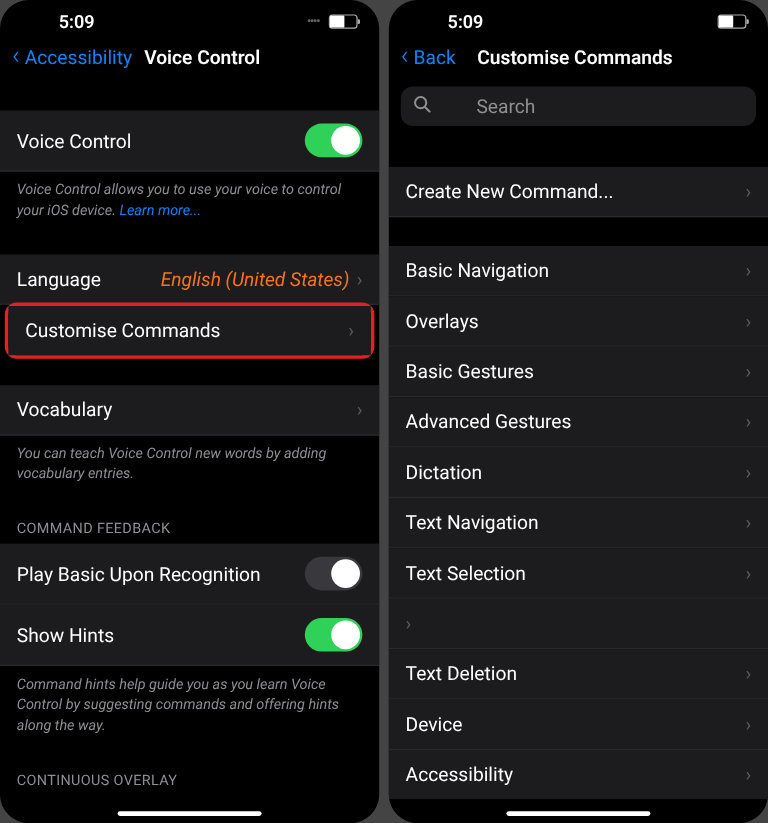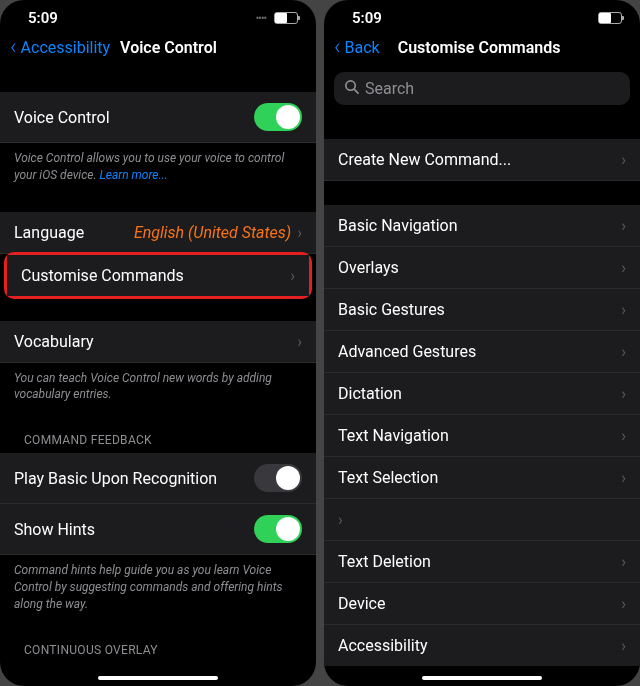--- a/index.html
+++ b/index.html
@@ -1,56 +1,56 @@
 <!DOCTYPE html>
 <html><head>
 <meta charset="utf-8">
 <style>
   * { box-sizing: border-box; margin: 0; padding: 0; font-family: -apple-system, BlinkMacSystemFont, "Segoe UI", Roboto, Helvetica, Arial, sans-serif; }
   body { background: #444; width: 640px; height: 686px; display: flex; gap: 8px; padding: 0; }
   .phone { background: #000; height: 686px; border-radius: 24px; overflow: hidden; position: relative; display: flex; flex-direction: column; flex: 1; }
-  .statusbar { display: flex; justify-content: space-between; align-items: center; padding: 8px 18px 2px 28px; font-size: 15px; font-weight: 600; color: #fff; height: 30px; }
+  .statusbar { display: flex; justify-content: space-between; align-items: center; padding: 8px 18px 2px 28px; font-size: 15px; font-weight: 600; color: #fff; height: 30px; margin-left: 21px; }
   .sb-right { display: flex; align-items: center; gap: 4px; }
   .battery { width: 24px; height: 12px; border: 1.5px solid #aaa; border-radius: 3px; position: relative; }
   .battery::after { content: ''; position: absolute; right: -3px; top: 3px; width: 2px; height: 4px; background: #aaa; border-radius: 0 1px 1px 0; }
   .battery-fill { background: #fff; height: 100%; width: 55%; border-radius: 1px; }
   .dots { color: #666; font-size: 10px; letter-spacing: -1px; margin-right: 4px; }
 
   .navbar { display: flex; align-items: center; padding: 6px 10px 10px 10px; gap: 4px; }
   .back-chevron { color: #0a84ff; font-size: 22px; font-weight: 300; line-height: 1; }
   .back-label { color: #0a84ff; font-size: 16px; }
   .title { color: #fff; font-size: 16px; font-weight: 600; margin-left: 6px; }
   .title-center { flex: 1; text-align: left; padding-left: 8px; }
   .row { background: #1c1c1e; border-bottom: 1px solid #2a2a2c; display: flex; align-items: center; padding: 11px 14px; font-size: 16px; color: #fff; }
   .row:last-child { border-bottom: none; }
   .row .label { flex: 1; }
   .row .value { color: #f97316; margin-right: 6px; font-style: italic; }
   .chevron-r { color: #5a5a5e; font-size: 16px; }
 
   .footer-text { font-size: 12px; color: #8e8e93; padding: 7px 14px 14px 14px; line-height: 1.4; font-style: italic; }
   .footer-text .link { color: #0a84ff; }
 
-  .header-text { font-size: 12px; color: #8e8e93; padding: 16px 14px 6px 24px; text-transform: uppercase; letter-spacing: 0.3px; }
+  .header-text { font-size: 12px; color: #8e8e93; padding: 16px 14px 6px 14px; text-transform: uppercase; letter-spacing: 0.3px; }
 
   .gap { height: 24px; }
   .gap-sm { height: 14px; }
 
   .toggle { width: 48px; height: 28px; border-radius: 14px; position: relative; flex-shrink: 0; }
   .toggle-on { background: #30d158; }
   .toggle-off { background: #39393d; }
   .knob { position: absolute; width: 24px; height: 24px; background: #fff; border-radius: 50%; top: 2px; }
   .toggle-on .knob { right: 2px; }
   .toggle-off .knob { right: 2px; }
 
   .highlight { border: 3px solid #e62020; border-radius: 10px; margin: -2px 4px; position: relative; z-index: 2; }
   .highlight .row { border-bottom: none; }
 
   .searchbar { margin: 4px 10px 10px 10px; background: #1c1c1e; border-radius: 10px; display: flex; align-items: center; padding: 7px 10px; gap: 6px; }
   .search-icon { color: #8e8e93; }
-  .search-input { background: transparent; border: none; outline: none; color: #fff; font-size: 16px; flex: 1; }
+  .search-input { background: transparent; border: none; outline: none; color: #fff; font-size: 16px; flex: 1; margin-left: 32px; }
   .search-input::placeholder { color: #8e8e93; }
 
   .home-indicator { position: absolute; bottom: 6px; left: 50%; transform: translateX(-50%); width: 120px; height: 4px; background: #fff; border-radius: 3px; }
 
   .scroll { flex: 1; overflow: hidden; }
 </style>
 </head>
 <body>
 
 <div class="phone">

